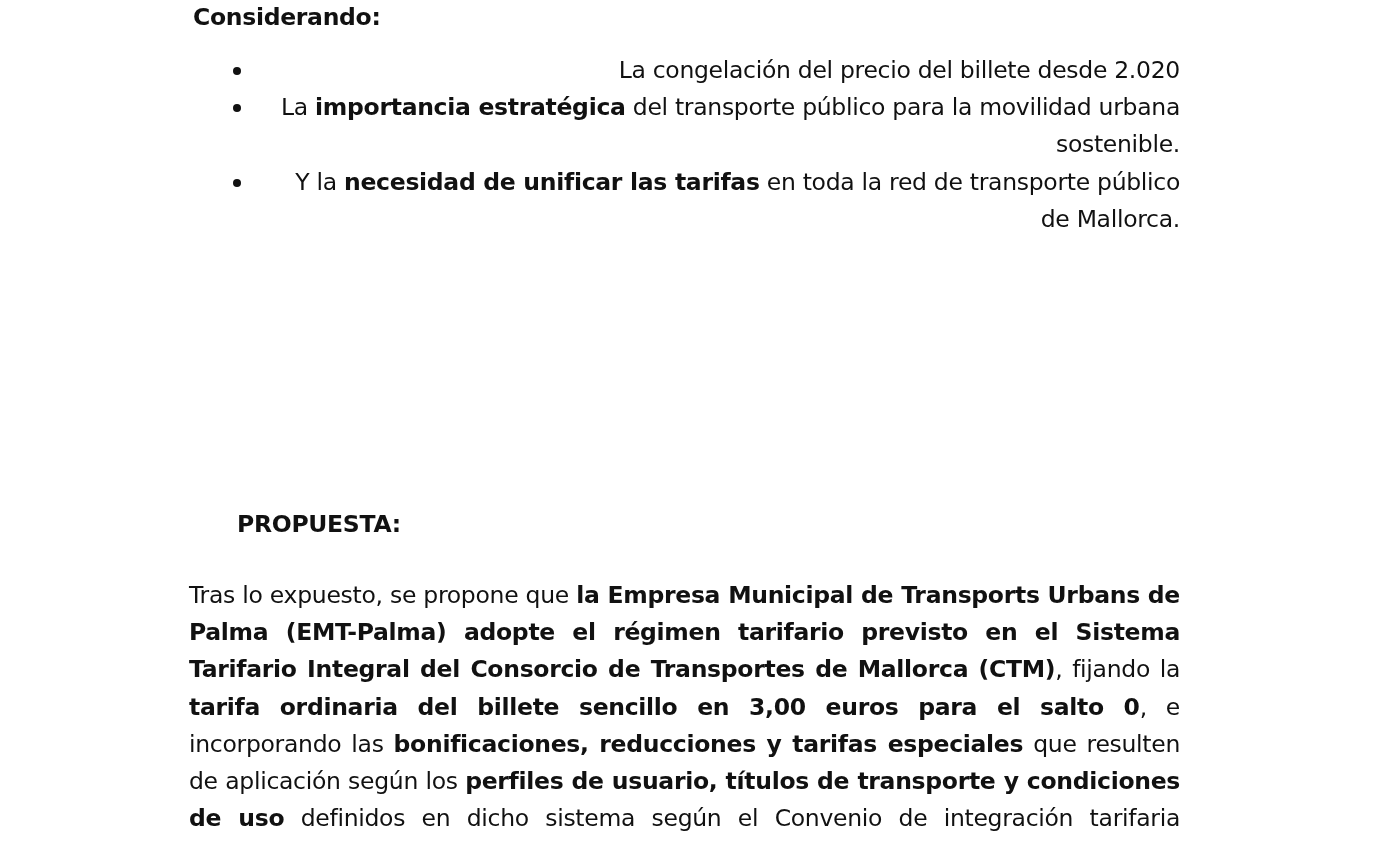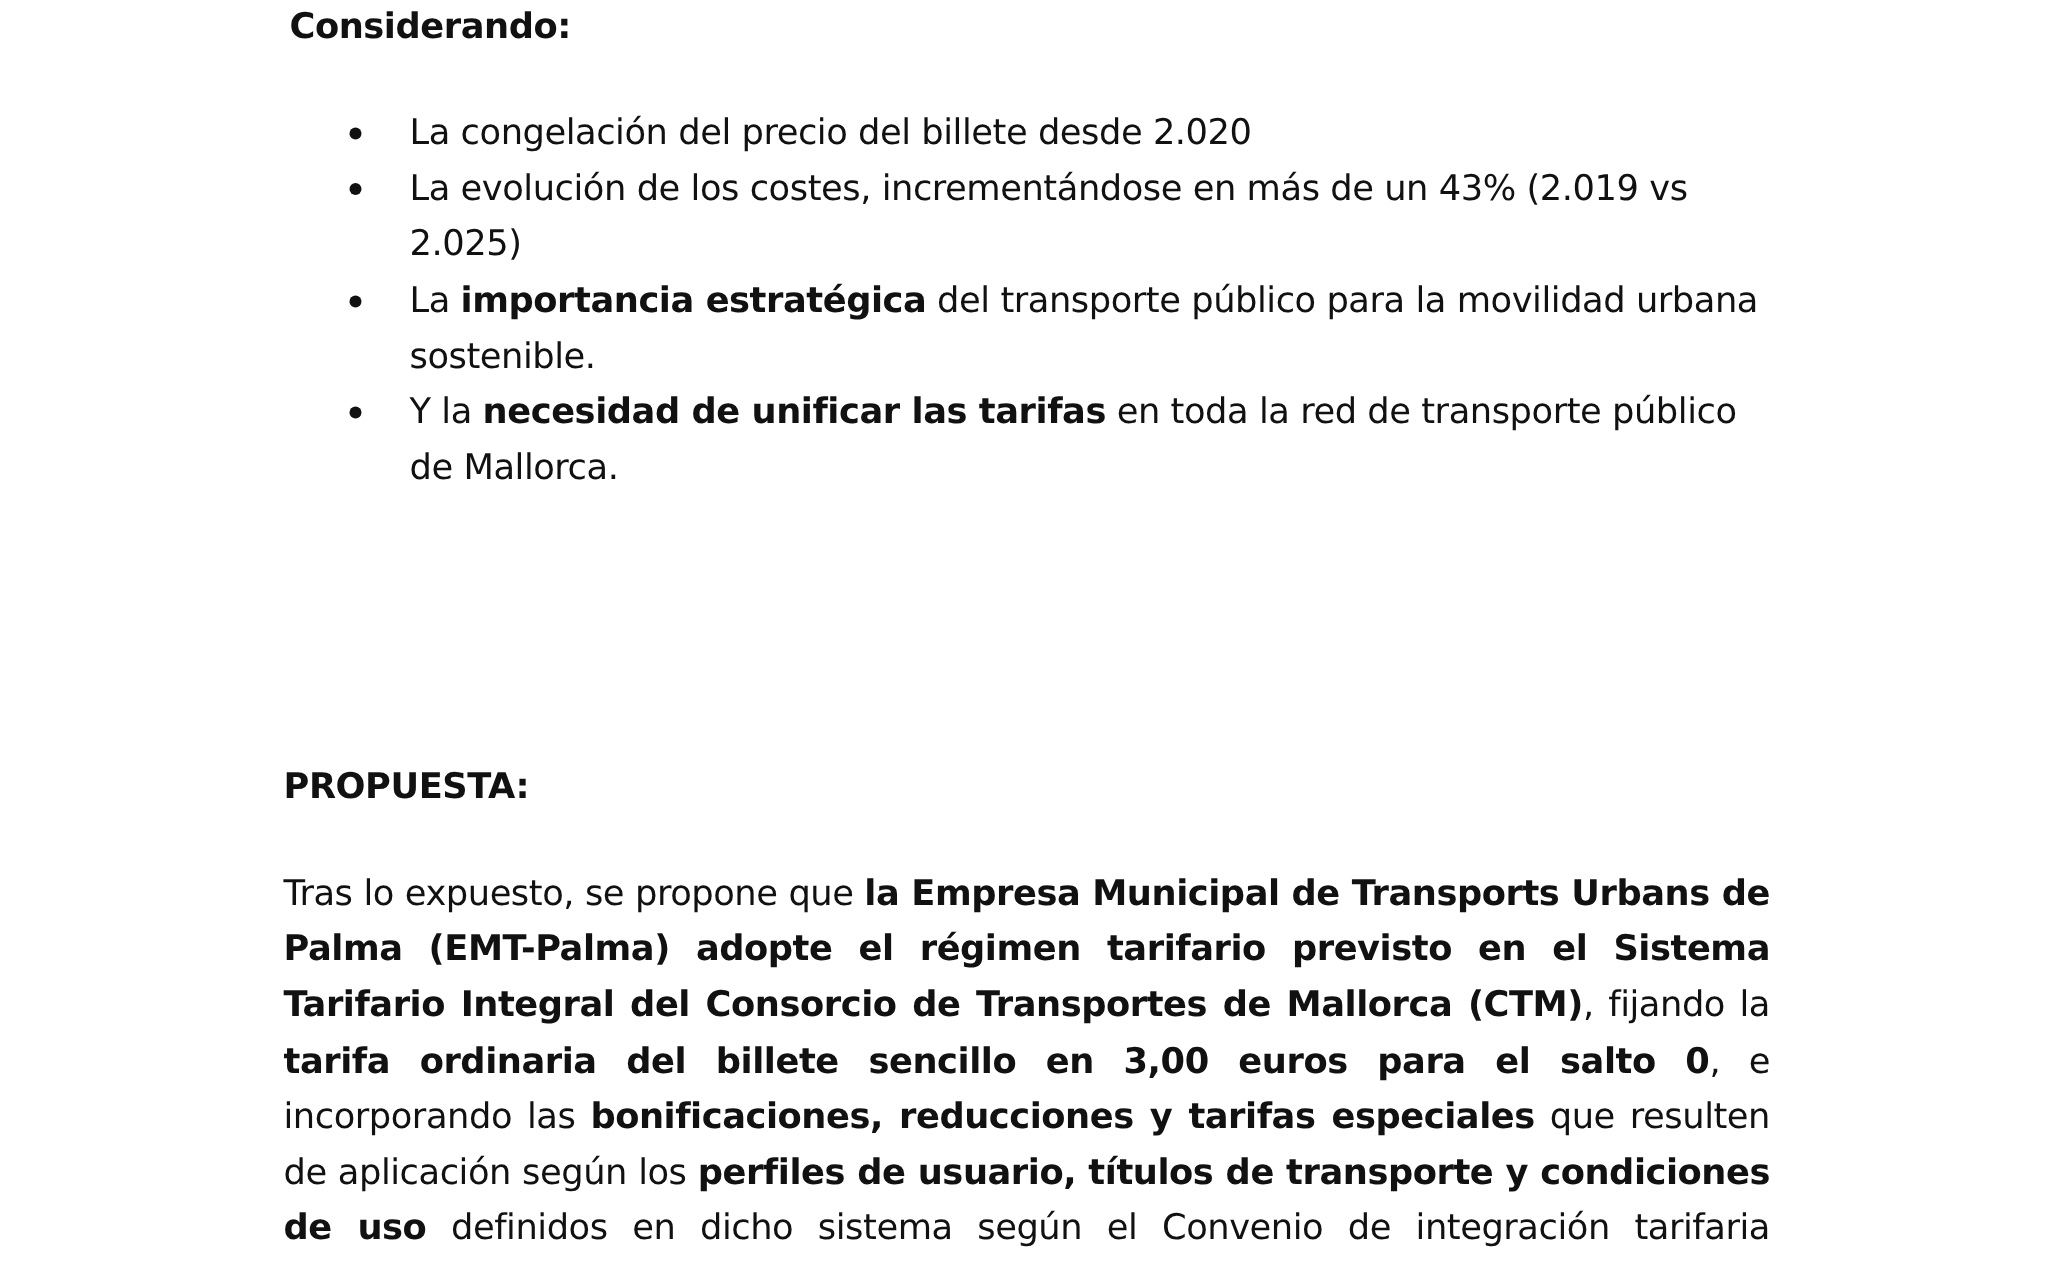--- a/index.html
+++ b/index.html
@@ -27,26 +27,27 @@
   .intro {
     margin: 0;
     position: absolute;
     top: -1px;
     left: 4px;
     white-space: nowrap;
     font-weight: bold;
   }
   .bullets {
     position: absolute;
-    top: 70px;
+    top: 52px;
     left: 0;
     width: 991px;
     margin: 0;
     padding: 0;
     list-style: none;
+    text-align: right;
   }
   .bullets li {
     position: relative;
     padding-left: 84px;
     margin: 0;
   }
   .bullets li .dot {
     position: absolute;
     left: 44px;
     top: 15px;
@@ -80,28 +81,24 @@
 <div class="page">
   <p class="intro">Considerando:</p>
 
   <ul class="bullets">
     <li>
       <span class="dot"></span>
       <span>La congelación del precio del billete desde 2.020</span>
     </li>
     <li>
       <span class="dot"></span>
-      <span>La evolución de los costes, incrementándose en más de un 43% (2.019 vs 2.025)</span>
-    </li>
-    <li>
-      <span class="dot"></span>
       <span>La </span><b>importancia estratégica</b><span> del transporte público para la movilidad urbana sostenible.</span>
     </li>
     <li>
       <span class="dot"></span>
       <span>Y la </span><b>necesidad de unificar las tarifas</b><span> en toda la red de transporte público de Mallorca.</span>
     </li>
   </ul>
 
-  <h2 class="heading" style="font-size:inherit;">PROPUESTA:</h2>
+  <h2 class="heading" style="font-size:inherit;margin-left:48px;">PROPUESTA:</h2>
 
   <p class="proposal"><span>Tras lo expuesto, se propone que </span><b>la Empresa Municipal de Transports Urbans de Palma (EMT-Palma) adopte el régimen tarifario previsto en el Sistema Tarifario Integral del Consorcio de Transportes de Mallorca (CTM)</b><span>, fijando la </span><b>tarifa ordinaria del billete sencillo en 3,00 euros para el salto 0</b><span>, e incorporando las </span><b>bonificaciones, reducciones y tarifas especiales</b><span> que resulten de aplicación según los </span><b>perfiles de usuario, títulos de transporte y condiciones de uso</b><span> definidos en dicho sistema según el Convenio de integración tarifaria referenciado.</span></p>
 </div>
 
 </body></html>

